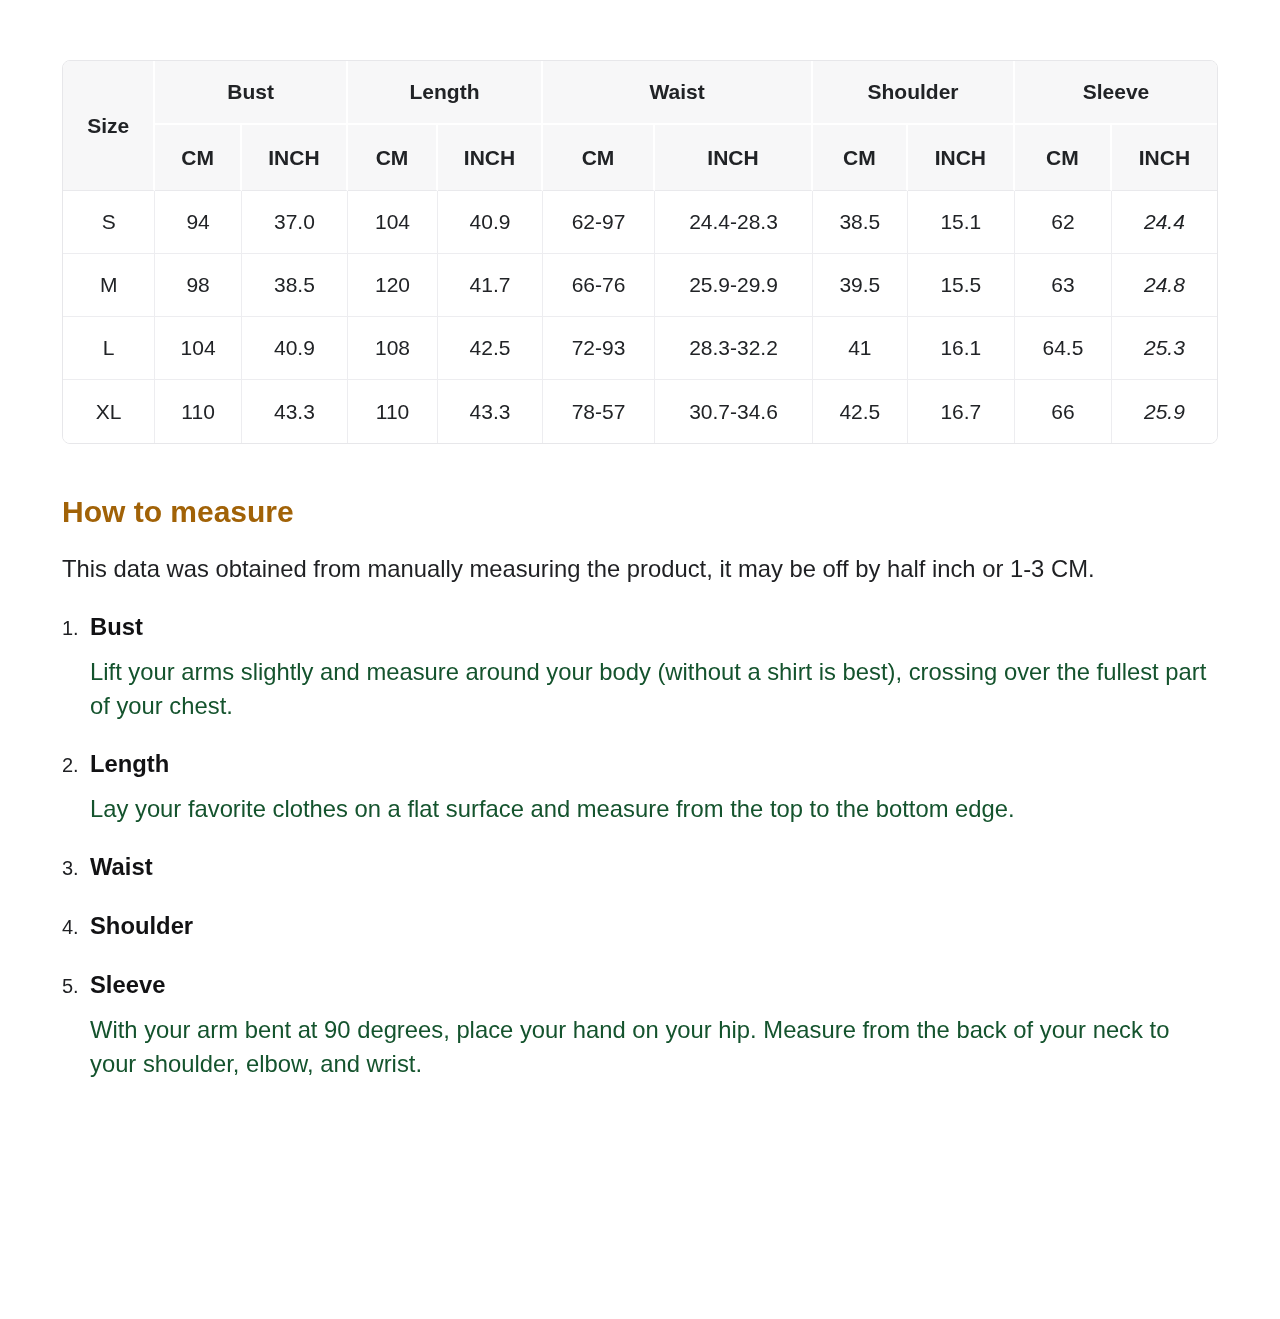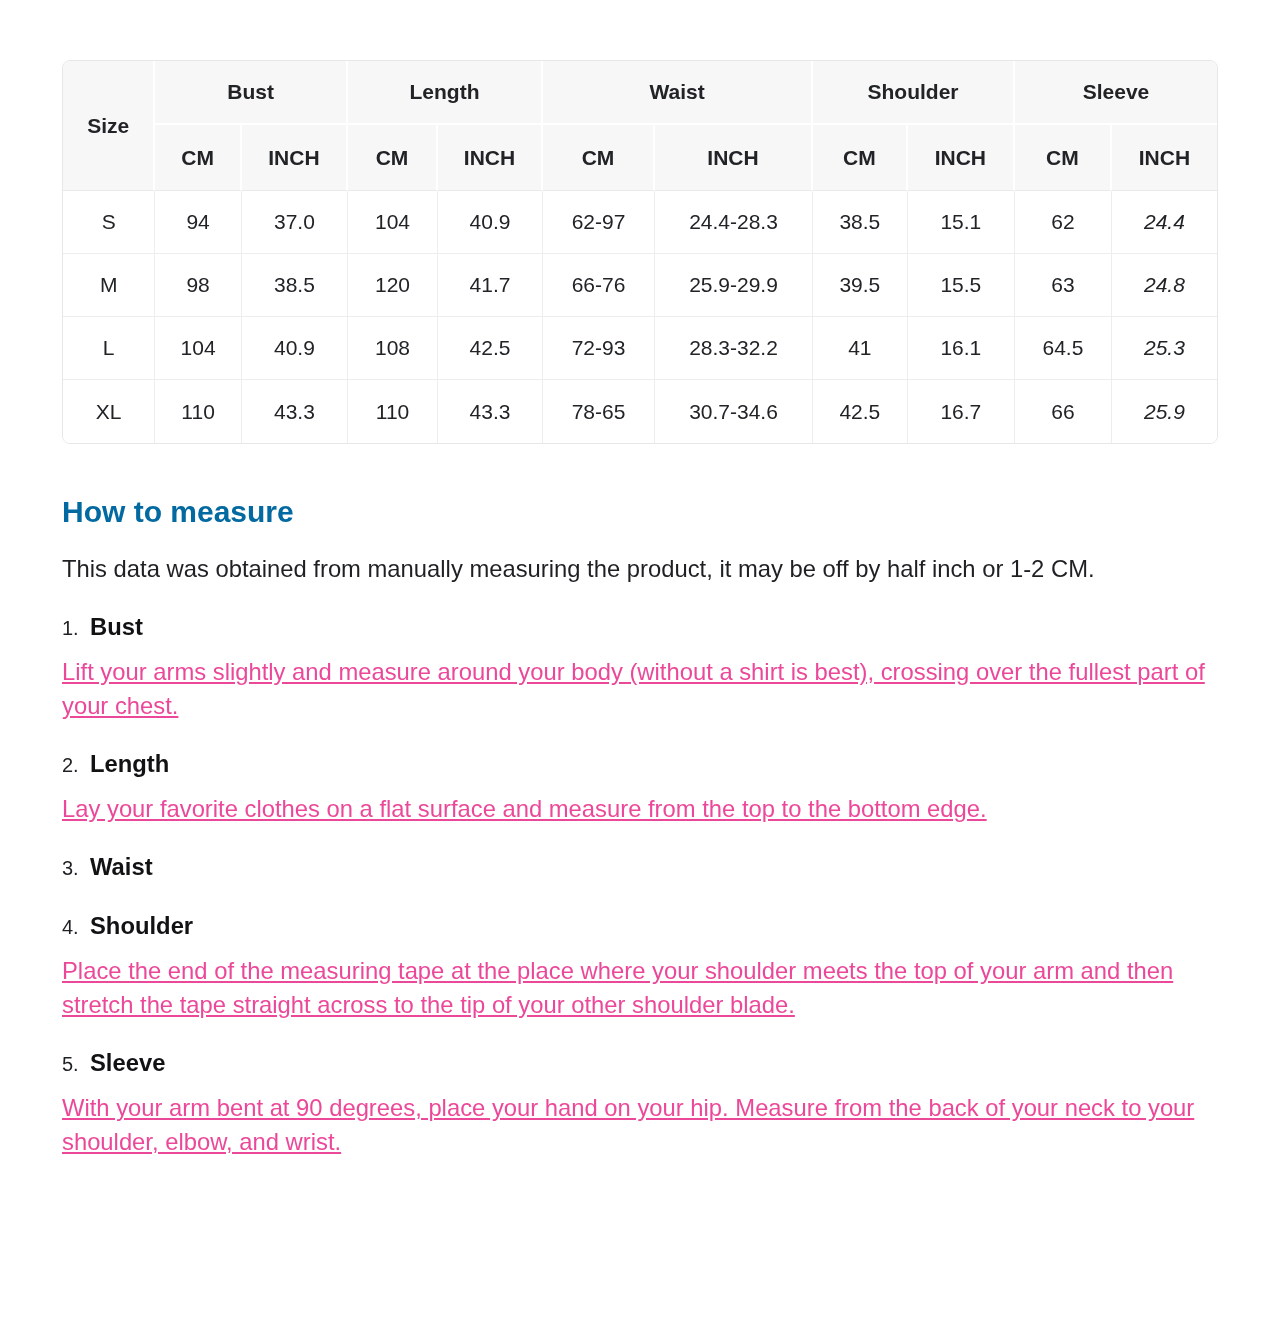--- a/index.html
+++ b/index.html
@@ -56,21 +56,21 @@
   }
   .size-chart tbody td:last-child { border-right: none; font-style: italic; }
   .size-chart tbody tr:last-child td { border-bottom: none; }
 
   
   .howto-title {
     margin-top: 50px;
     font-size: 30px;
     line-height: 36px;
     font-weight: bold;
-    color: #0369a1;
+    color: #a16207;
   }
   .howto-intro {
     margin-top: 22px;
     font-size: 23.8px;
     line-height: 34px;
     max-width: 1150px;
     color: #1f2023;
   }
   .step { margin-top: 24px; }
   .step-head {
@@ -82,25 +82,25 @@
     flex: 0 0 28px;
     font-size: 20px;
     color: #1f2023;
   }
   .step-term {
     font-size: 23.8px;
     font-weight: bold;
     color: #121214;
   }
   .step-desc {
+    margin-left: 28px;
     margin-top: 10px;
     font-size: 23.8px;
     line-height: 34px;
-    color: #ec4899;
-    text-decoration: underline;
+    color: #14532d;
   }
 </style>
 </head>
 <body>
 
 <div class="container">
 
   <div class="table-wrap">
     <table class="size-chart">
       <colgroup>
@@ -177,33 +177,33 @@
           <td>16.1</td>
           <td>64.5</td>
           <td>25.3</td>
         </tr>
         <tr>
           <td>XL</td>
           <td>110</td>
           <td>43.3</td>
           <td>110</td>
           <td>43.3</td>
-          <td>78-65</td>
+          <td>78-57</td>
           <td>30.7-34.6</td>
           <td>42.5</td>
           <td>16.7</td>
           <td>66</td>
           <td>25.9</td>
         </tr>
       </tbody>
     </table>
   </div>
 
   <h2 class="howto-title">How to measure</h2>
-  <p class="howto-intro">This data was obtained from manually measuring the product, it may be off by half inch or 1-2 CM.</p>
+  <p class="howto-intro">This data was obtained from manually measuring the product, it may be off by half inch or 1-3 CM.</p>
 
   <div class="step">
     <div class="step-head">
       <span class="step-number">1.</span>
       <span class="step-term">Bust</span>
     </div>
     <p class="step-desc">Lift your arms slightly and measure around your body (without a shirt is best), crossing over the fullest part of your chest.</p>
   </div>
 
   <div class="step">
@@ -219,21 +219,20 @@
       <span class="step-number">3.</span>
       <span class="step-term">Waist</span>
     </div>
   </div>
 
   <div class="step">
     <div class="step-head">
       <span class="step-number">4.</span>
       <span class="step-term">Shoulder</span>
     </div>
-    <p class="step-desc">Place the end of the measuring tape at the place where your shoulder meets the top of your arm and then stretch the tape straight across to the tip of your other shoulder blade.</p>
   </div>
 
   <div class="step">
     <div class="step-head">
       <span class="step-number">5.</span>
       <span class="step-term">Sleeve</span>
     </div>
     <p class="step-desc">With your arm bent at 90 degrees, place your hand on your hip. Measure from the back of your neck to your shoulder, elbow, and wrist.</p>
   </div>
 

